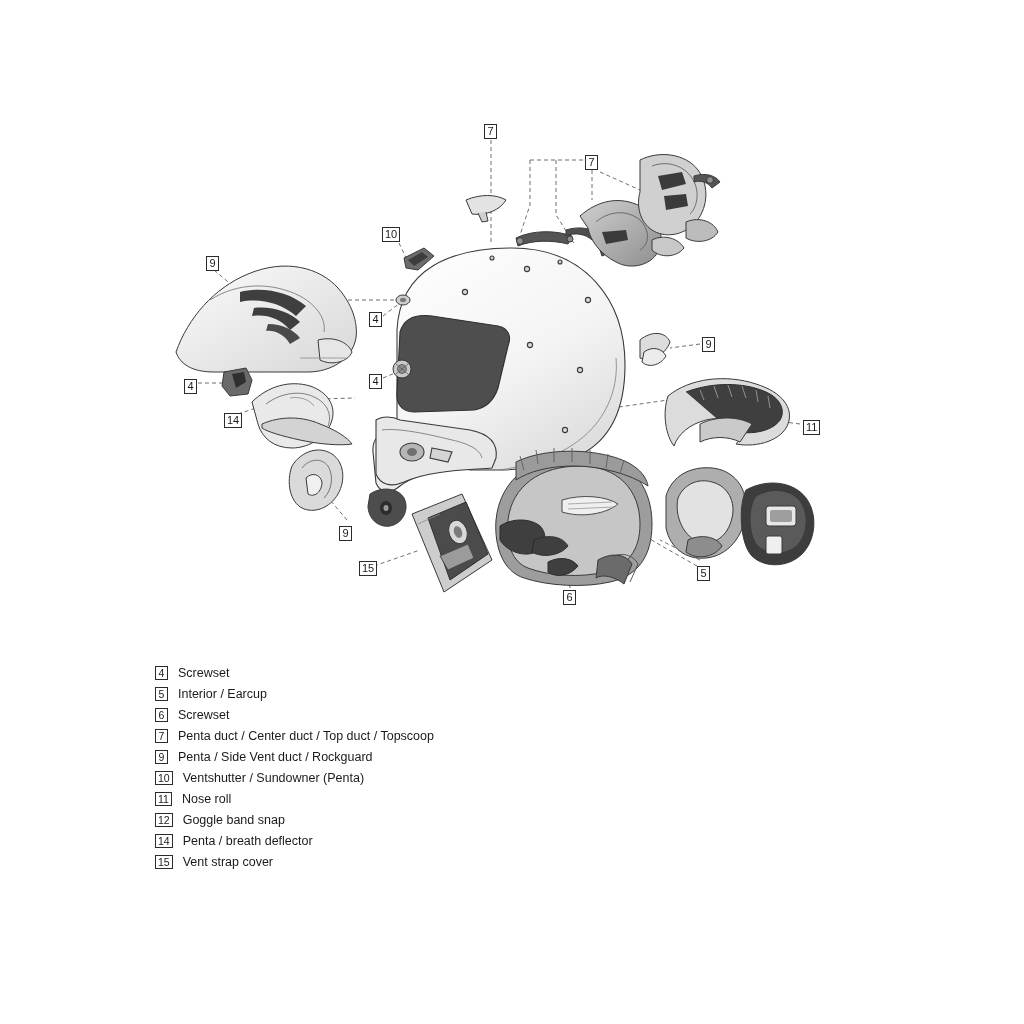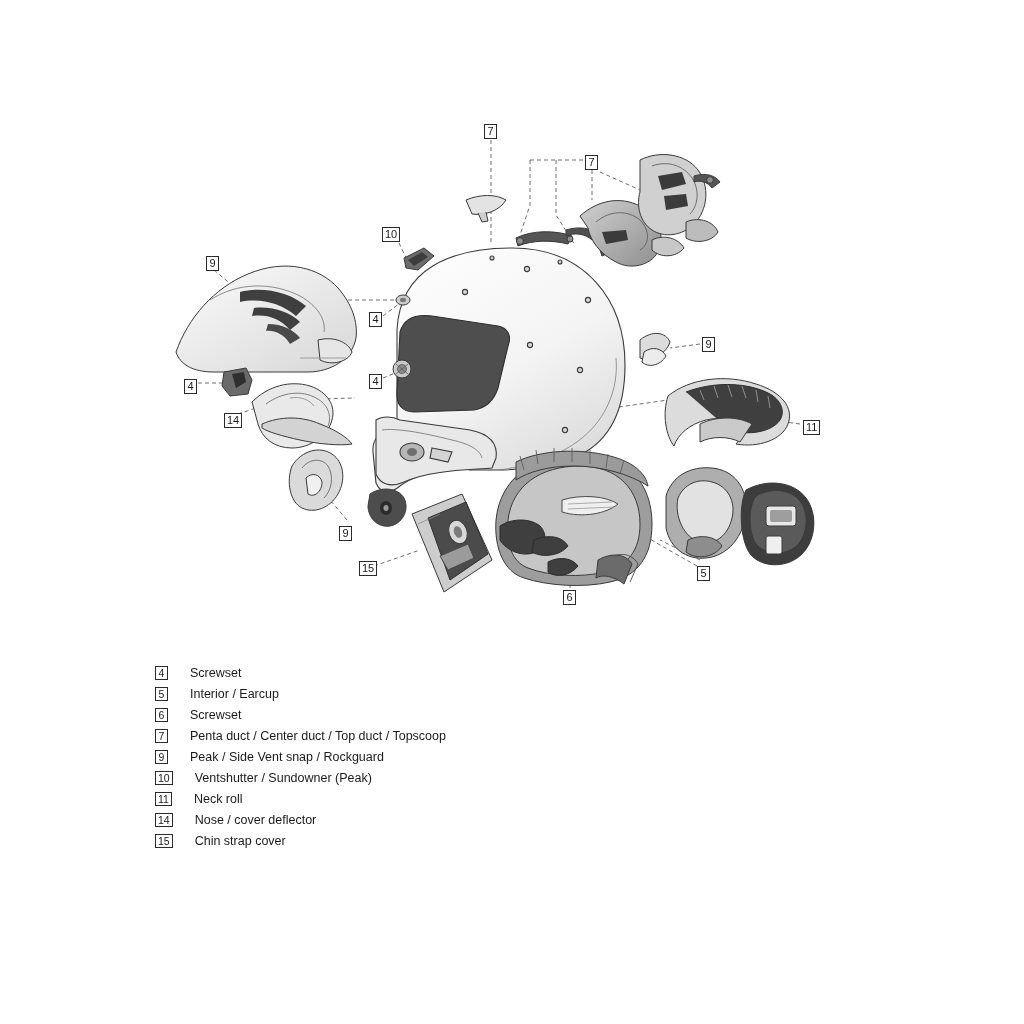--- a/index.html
+++ b/index.html
@@ -62,21 +62,21 @@
     height: 14px;
     min-width: 13px;
     box-sizing: border-box;
     display: flex;
     align-items: center;
     justify-content: center;
     padding: 0 2px;
     color: #1a1a1a;
   }
   .legend-label {
-    margin-left: 22px;
+    margin-left: 10px;
     font-size: 12.5px;
     color: #1a1a1a;
     white-space: nowrap;
   }
 </style>
 </head>
 <body>
 
 <div id="diagram-root">
 
@@ -345,33 +345,37 @@
     <div class="legend-row">
       <span class="legend-num">6</span>
       <span class="legend-label">Screwset</span>
     </div>
     <div class="legend-row">
       <span class="legend-num">7</span>
       <span class="legend-label">Penta duct / Center duct / Top duct / Topscoop</span>
     </div>
     <div class="legend-row">
       <span class="legend-num">9</span>
-      <span class="legend-label">Peak / Side Vent snap / Rockguard</span>
+      <span class="legend-label">Penta / Side Vent duct / Rockguard</span>
     </div>
     <div class="legend-row">
       <span class="legend-num">10</span>
-      <span class="legend-label">Ventshutter / Sundowner (Peak)</span>
+      <span class="legend-label">Ventshutter / Sundowner (Penta)</span>
     </div>
     <div class="legend-row">
       <span class="legend-num">11</span>
-      <span class="legend-label">Neck roll</span>
+      <span class="legend-label">Nose roll</span>
+    </div>
+    <div class="legend-row">
+      <span class="legend-num">12</span>
+      <span class="legend-label">Goggle band snap</span>
     </div>
     <div class="legend-row">
       <span class="legend-num">14</span>
-      <span class="legend-label">Nose / cover deflector</span>
+      <span class="legend-label">Penta / breath deflector</span>
     </div>
     <div class="legend-row">
       <span class="legend-num">15</span>
-      <span class="legend-label">Chin strap cover</span>
+      <span class="legend-label">Vent strap cover</span>
     </div>
   </div>
 
 </div>
 
 </body></html>

